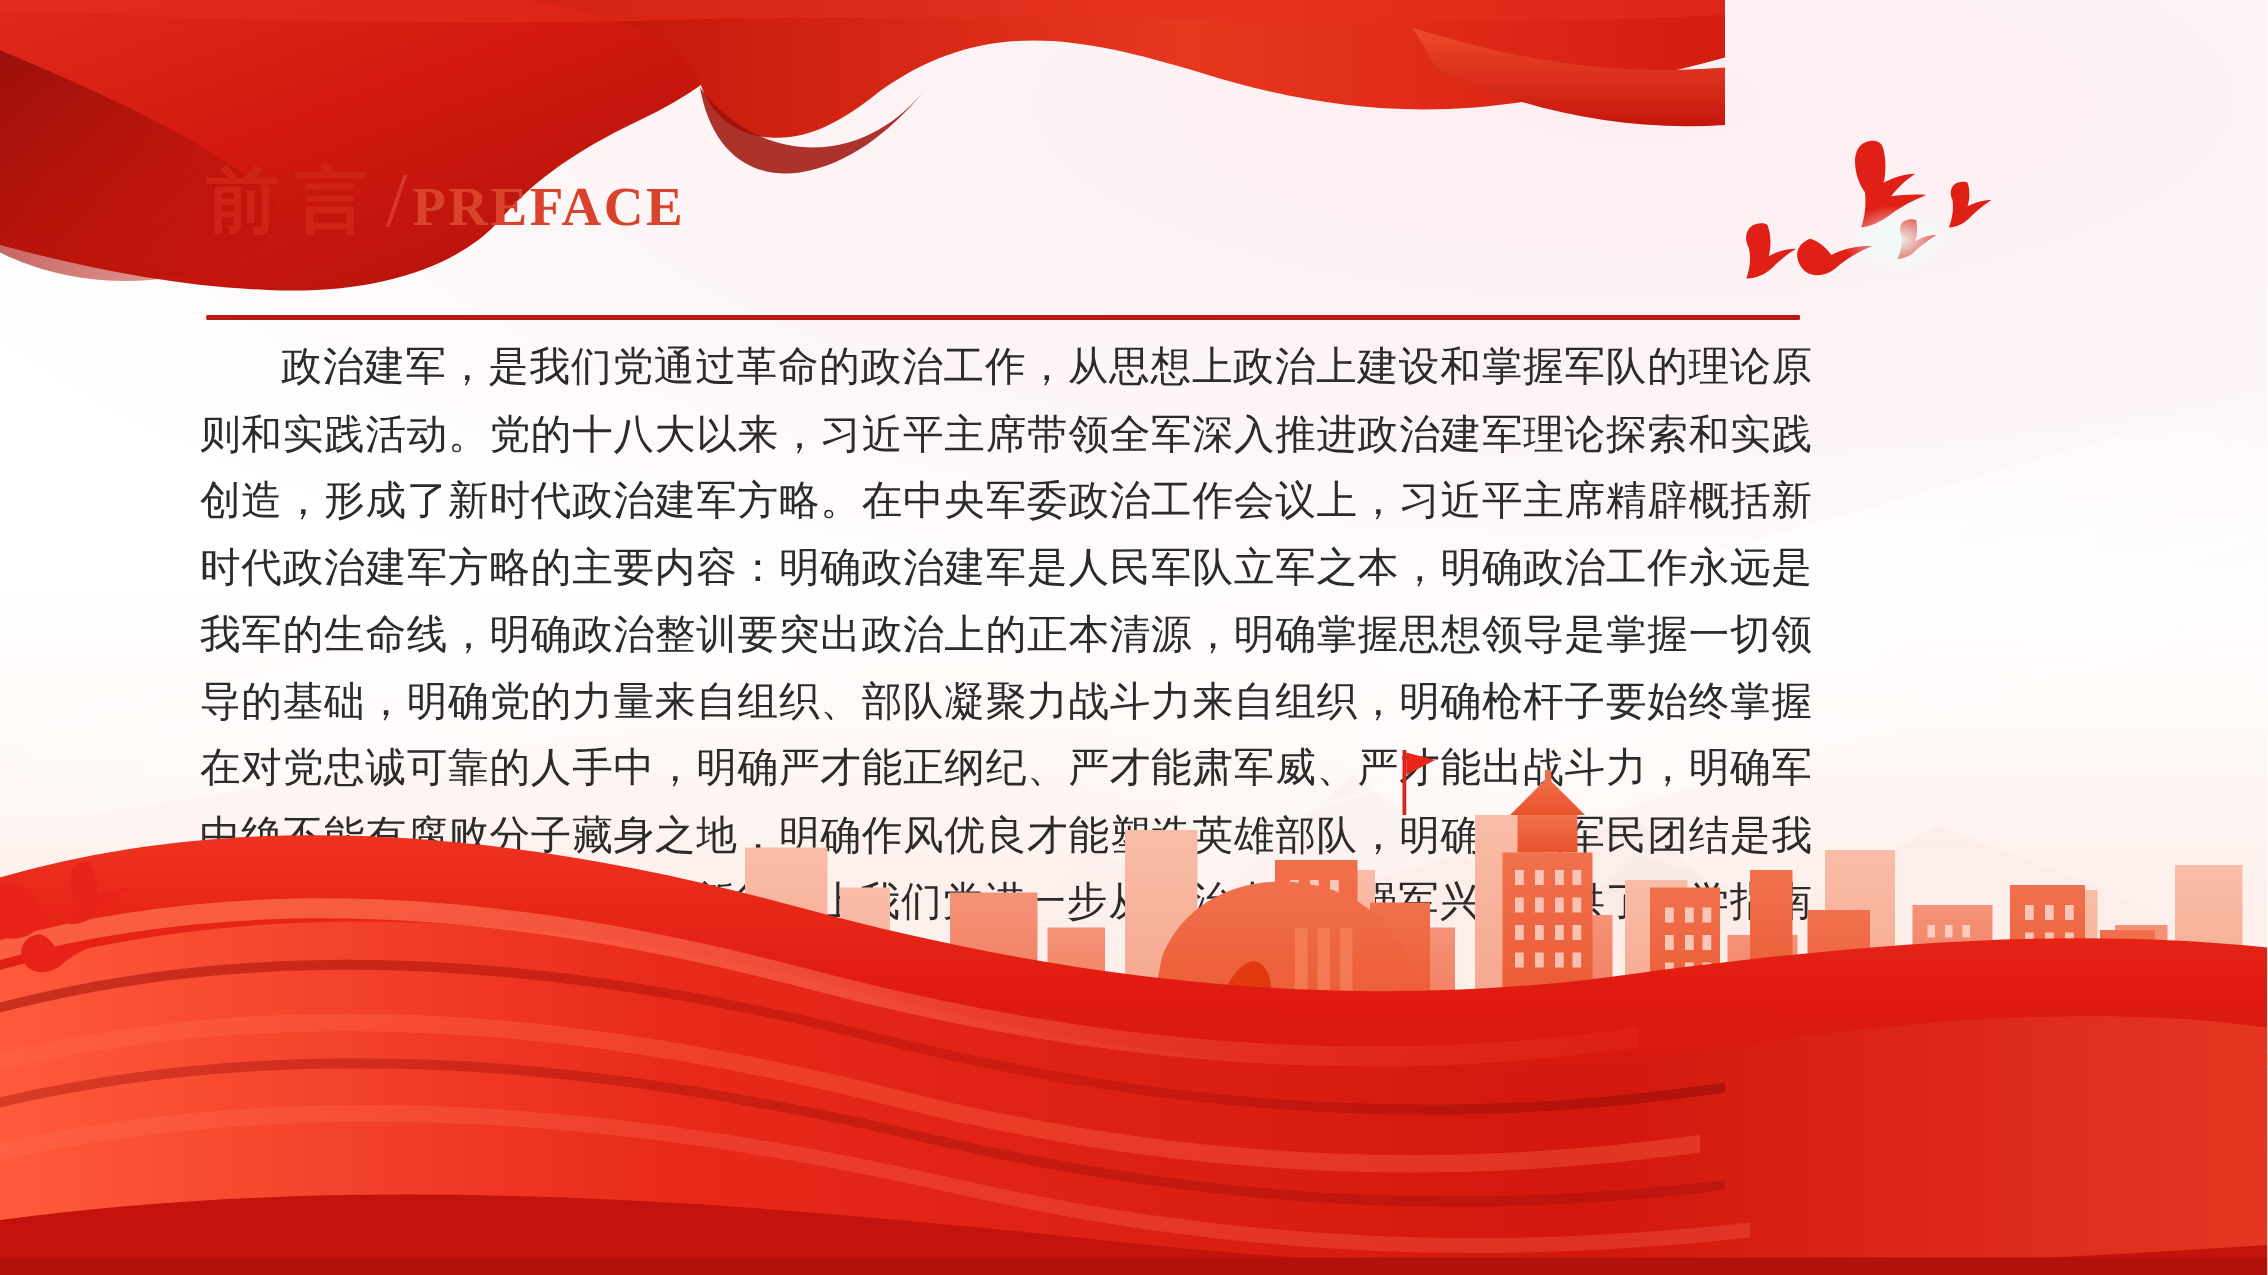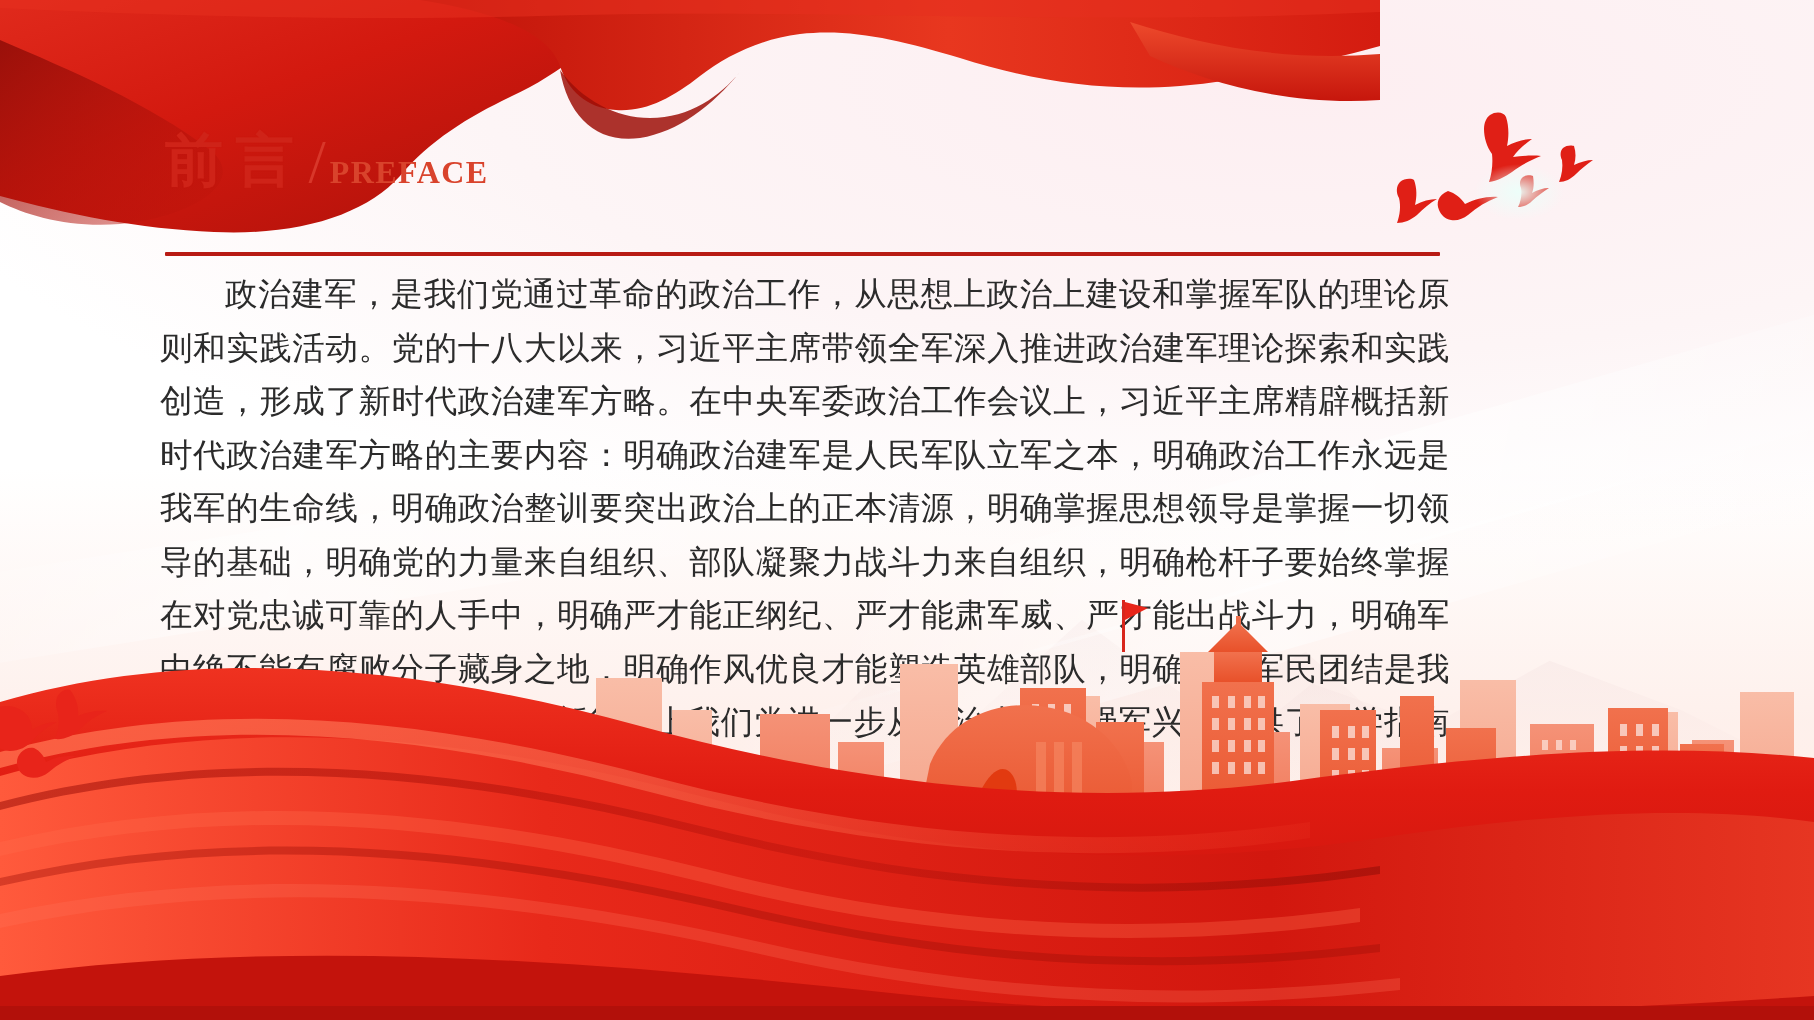--- a/index.html
+++ b/index.html
@@ -60,21 +60,21 @@
     letter-spacing:.22em;line-height:1;
     text-shadow:0 0 1px rgba(207,35,24,.5);
   }
   .title-slash{
     font-family:"Liberation Serif","DejaVu Serif",serif;
     font-size:62px;color:#d8372a;font-weight:400;
     margin:0 4px 0 2px;line-height:1;position:relative;top:2px;
   }
   .title-en{
     font-family:"Liberation Serif","DejaVu Serif",serif;
-    font-size:32px;font-weight:600;color:#d9432c;
+    font-size:44px;font-weight:600;color:#d9432c;
     letter-spacing:.045em;line-height:1;position:relative;top:-2px;
   }
 
   .divider{
     position:absolute;left:165px;top:252px;width:1275px;height:4px;
     background:#b81b14;border-radius:1px;
   }
 
   
   .doves-top{position:absolute;left:1378px;top:98px;width:260px;height:125px;pointer-events:none;}

